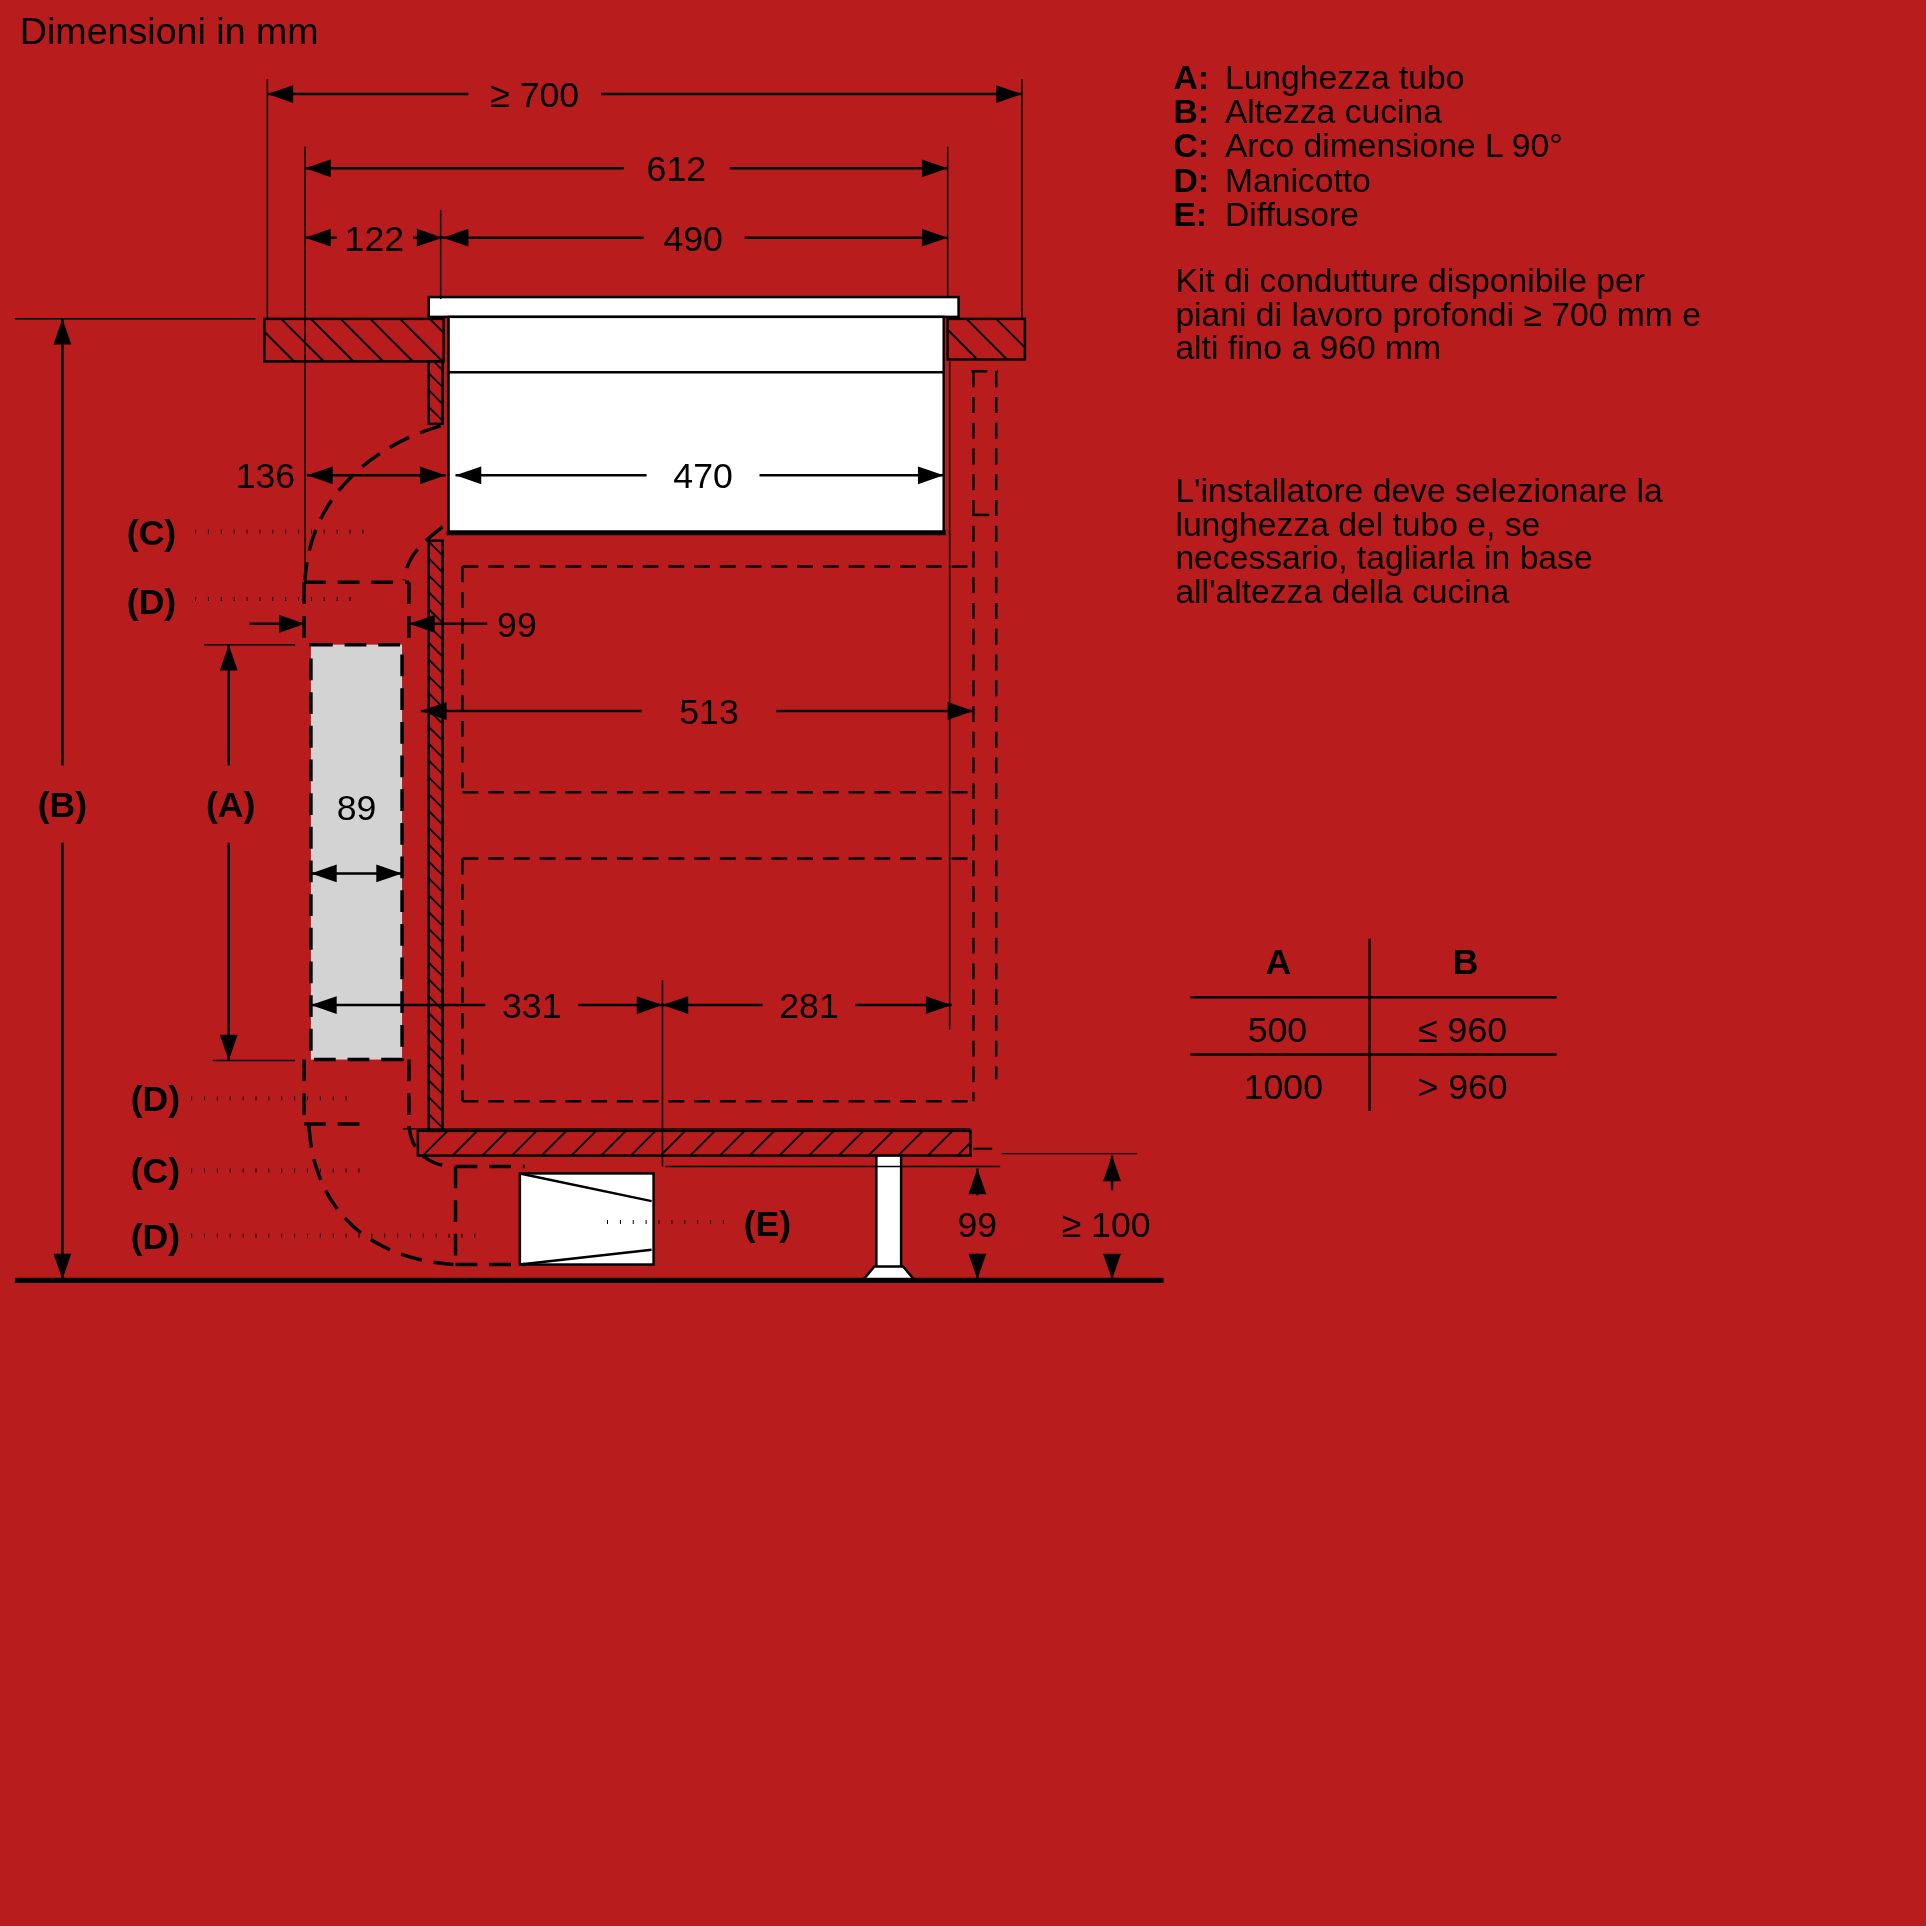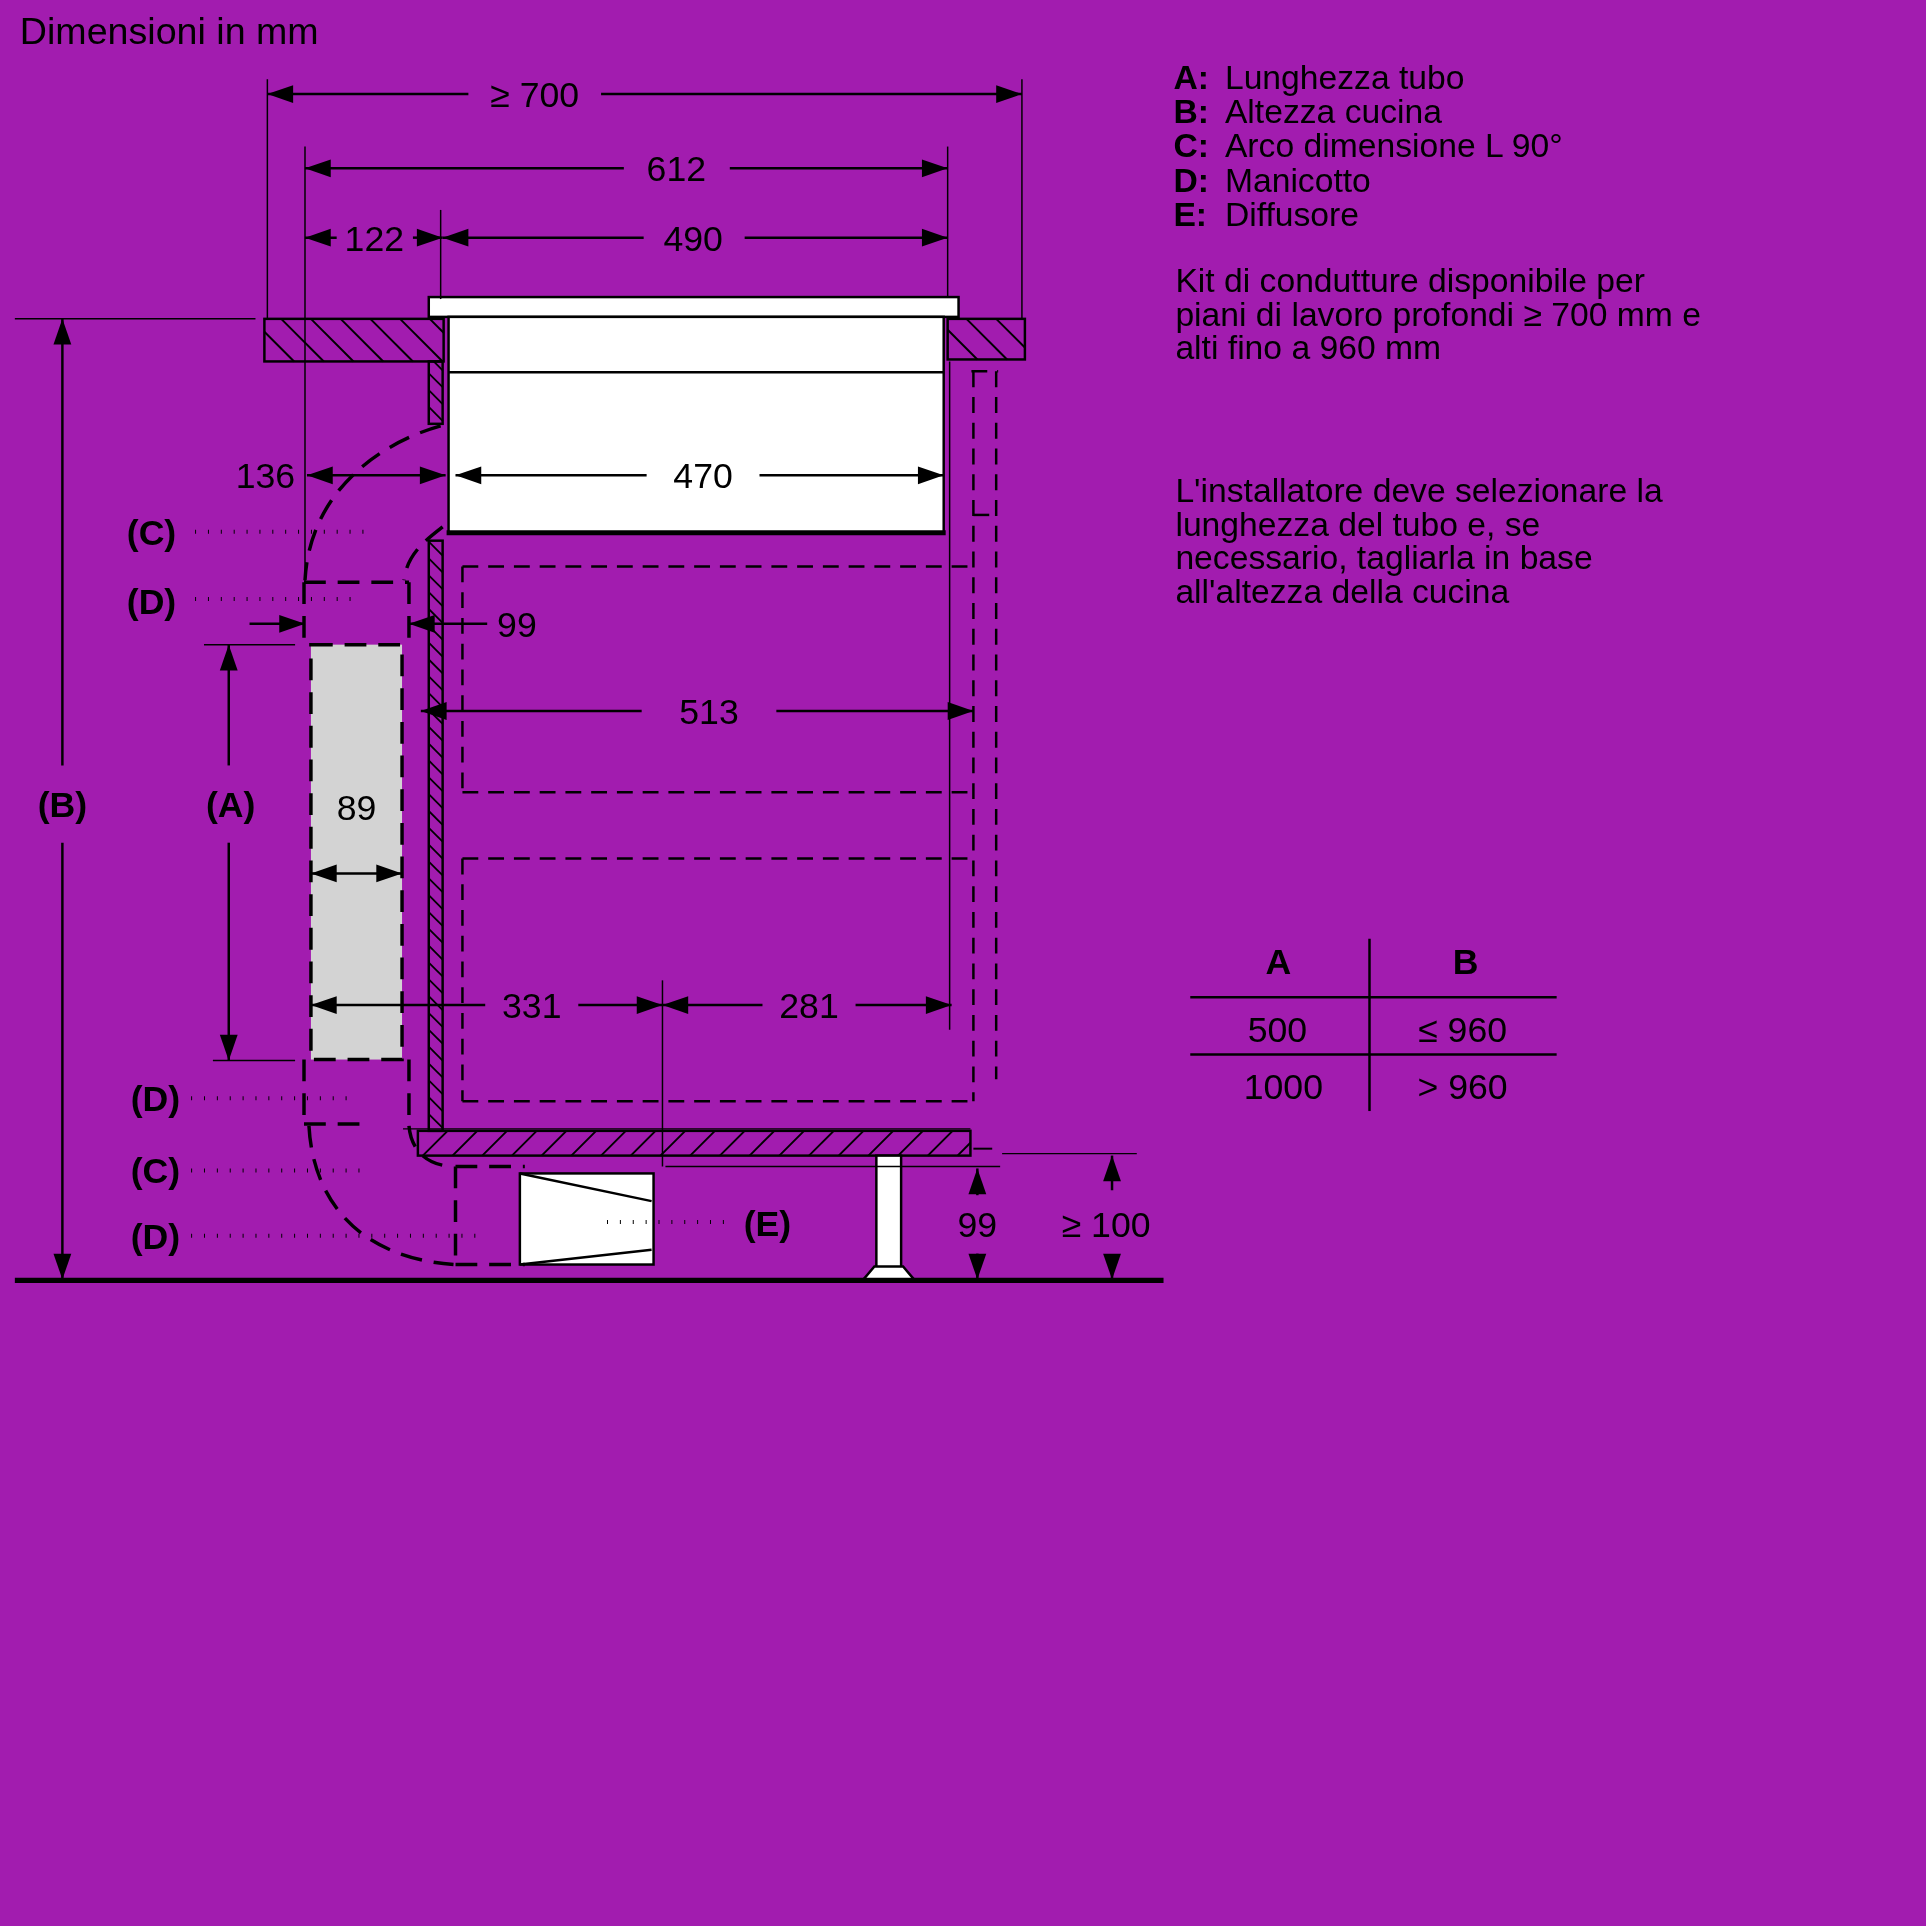--- a/index.html
+++ b/index.html
@@ -1,16 +1,16 @@
 <!DOCTYPE html>
 <html><head>
 <meta charset="utf-8">
 <style>
   html,body{margin:0;padding:0;background:#ffffff;}
-  .page{position:relative;width:1927px;height:1927px;background:#a21caf;}
+  .page{position:relative;width:1927px;height:1927px;background:#b91c1c;}
   svg{display:block;}
   text{fill:#000;}
   .t38{font:38px "Liberation Sans", sans-serif;}
   .t36{font:36px "Liberation Sans", sans-serif;}
   .t36b{font:bold 36px "Liberation Sans", sans-serif;}
   .t34{font:34px "Liberation Sans", sans-serif;}
   .t34b{font:bold 34px "Liberation Sans", sans-serif;}
 </style>
 </head>
 <body>

